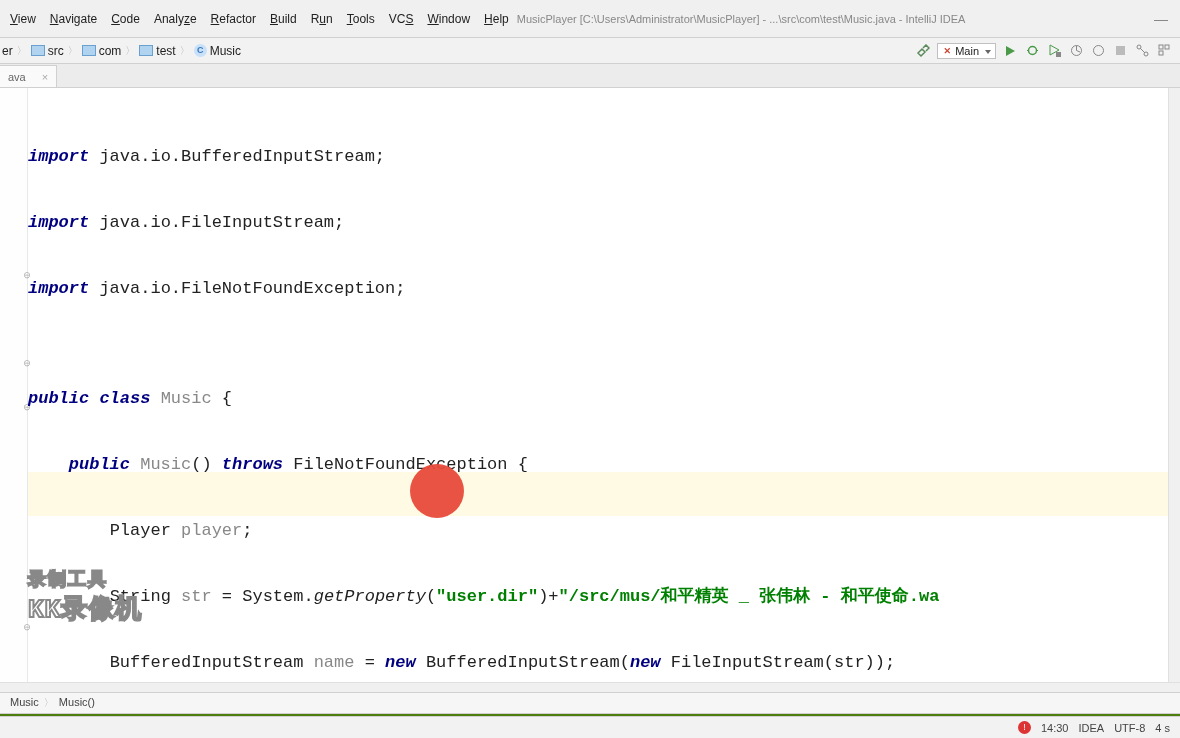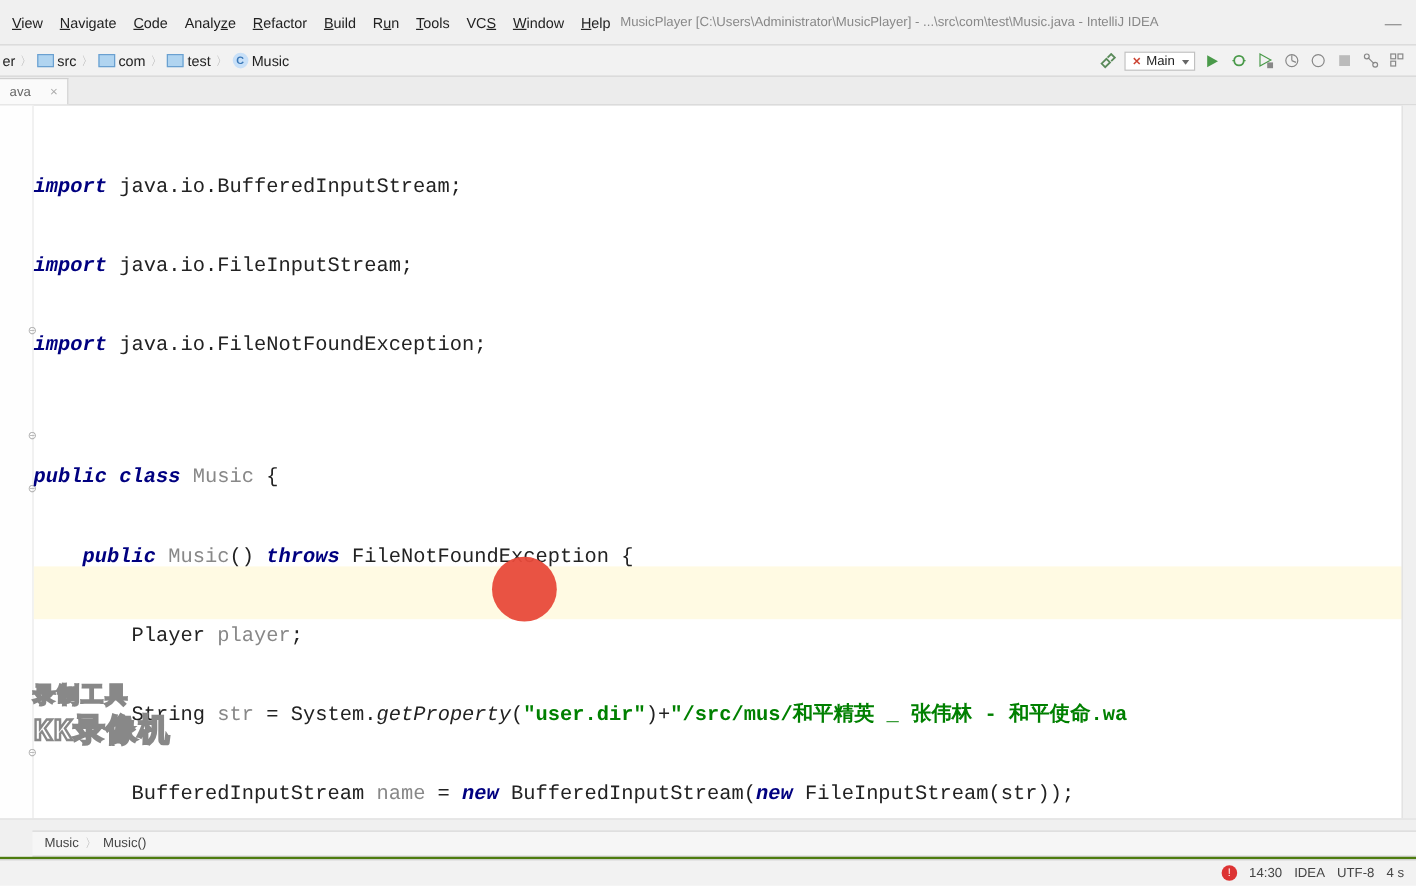--- a/index.html
+++ b/index.html
@@ -32,21 +32,21 @@
 .hl-line { position: absolute; left: 0; right: 0; height: 44px; background: #fffae3; top: 384px; z-index: 0; }
 .code-line span, .code-line { position: relative; z-index: 1; }
 .kw { color: #000080; font-weight: bold; font-style: italic; }
 .typ { color: #222; }
 .gray { color: #888; }
 .str { color: #008000; font-weight: bold; }
 .meth { font-style: italic; }
 .red-dot { position: absolute; width: 54px; height: 54px; background: #e84a3a; border-radius: 50%; top: 376px; left: 382px; z-index: 3; opacity: 0.95; }
 .code-scroll-v { position: absolute; right: 0; top: 0; width: 12px; height: 100%; background: #f0f0f0; border-left: 1px solid #e0e0e0; }
 .code-scroll-h { position: absolute; left: 0; right: 0; bottom: 0; height: 10px; background: #f0f0f0; border-top: 1px solid #e0e0e0; }
-.nav-breadcrumb { height: 22px; background: #f6f6f6; border-top: 1px solid #d0d0d0; border-bottom: 1px solid #d0d0d0; padding: 3px 10px; font-size: 11px; color: #444; margin-left: 27px; }
+.nav-breadcrumb { height: 22px; background: #f6f6f6; border-top: 1px solid #d0d0d0; border-bottom: 1px solid #d0d0d0; padding: 3px 10px; font-size: 11px; color: #444; }
 .tool-window { height: 22px; background: #4d7c0f; border-bottom: 5px solid #4c1d95; padding: 3px 10px; font-size: 11px; }
 .statusbar { position: absolute; bottom: 0; left: 0; right: 0; height: 22px; background: #f2f2f2; border-top: 1px solid #d0d0d0; display: flex; align-items: center; justify-content: flex-end; gap: 10px; padding: 0 10px; font-size: 11px; color: #444; }
 .err-ic { width: 13px; height: 13px; background: #d33; border-radius: 50%; color: #fff; font-size: 9px; text-align: center; line-height: 13px; }
 .watermark { position: absolute; left: 28px; bottom: 112px; z-index: 5; font-family: Liberation Mono, monospace; pointer-events: none; }
 .wm1 { font-size: 18px; color: #fff; -webkit-text-stroke: 2px #888; font-weight: bold; letter-spacing: 2px; }
 .wm2 { font-size: 26px; color: #fff; -webkit-text-stroke: 2px #888; font-weight: bold; letter-spacing: 1px; }
 </style>
 </head>
 <body>
 

